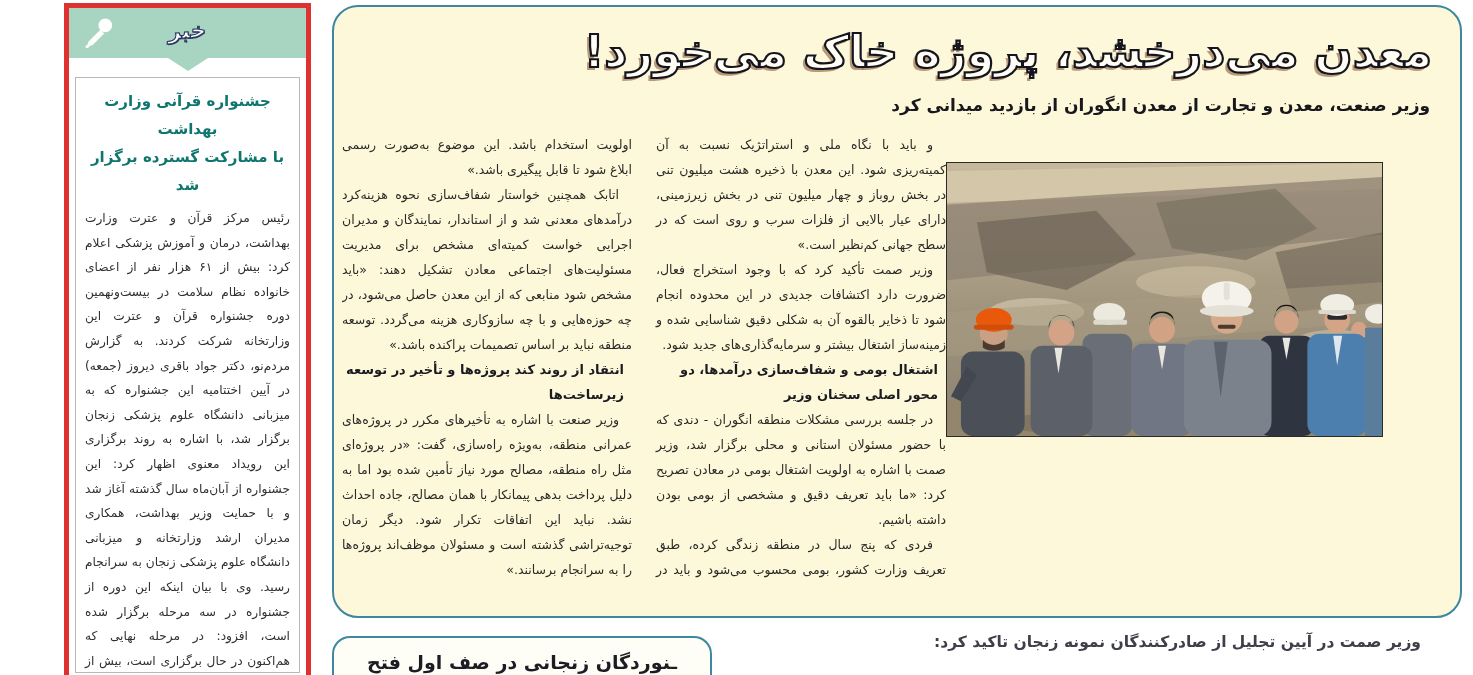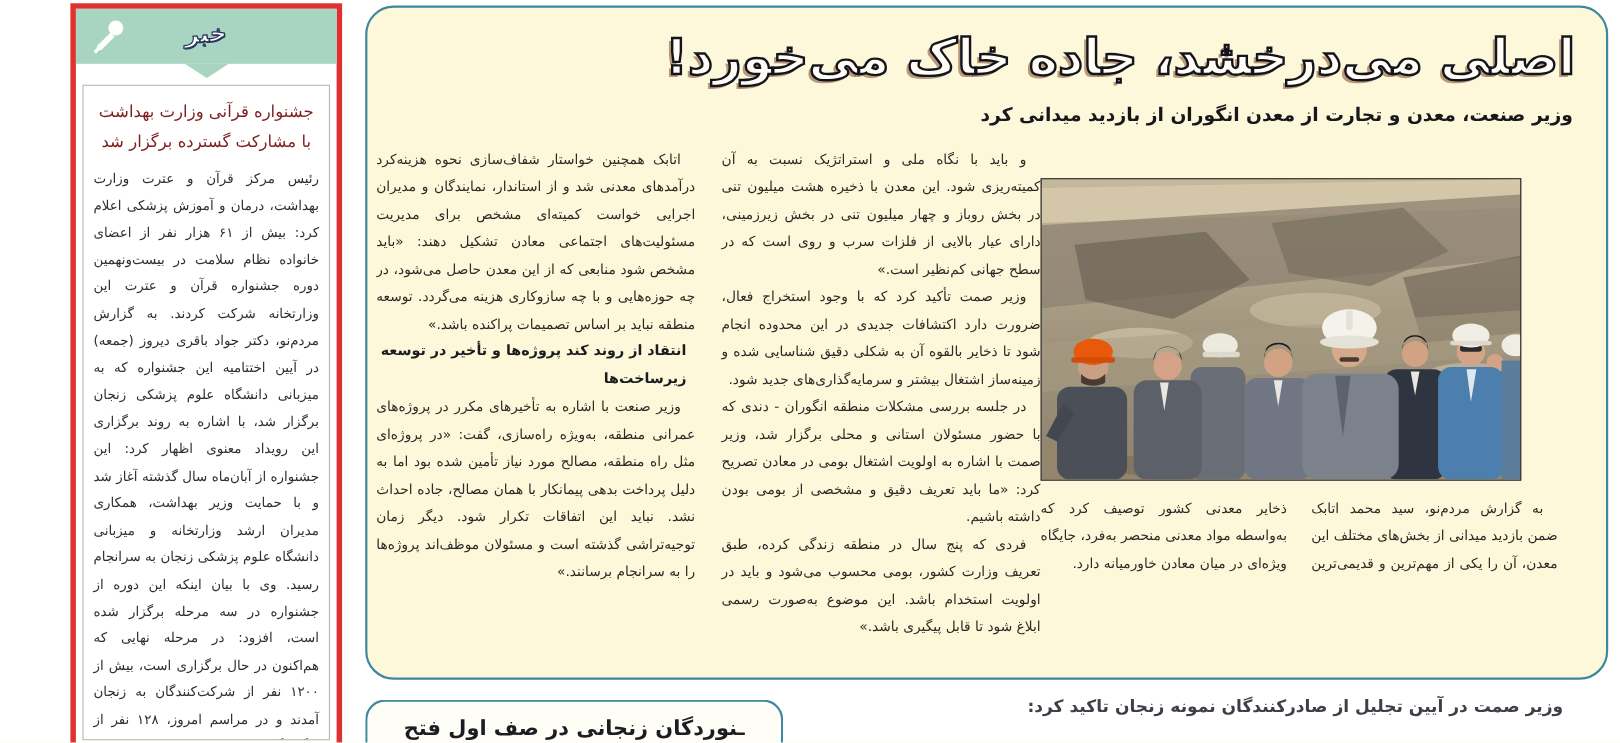--- a/index.html
+++ b/index.html
@@ -29,22 +29,22 @@
     position:absolute; bottom:-13px; left:50%; transform:translateX(-50%);
     width:0; height:0;
     border-left:20px solid transparent; border-right:20px solid transparent;
     border-top:13px solid #a8d4c2;
   }
   .sidebar-inner {
     margin:19px 6px 0 6px; border:1px solid #b8b8b8;
     padding:9px 9px 10px 9px; height:596px; overflow:hidden; background:#ffffff;
   }
   .sidebar-headline {
-    text-align:center; font-weight:normal; font-size:15px; line-height:28px;
-    color:#7f1d1d; margin-bottom:7px;
+    text-align:center; font-weight:bold; font-size:15px; line-height:28px;
+    color:#0f766e; margin-bottom:7px;
   }
   .sidebar-body {
     font-size:12.2px; line-height:24.6px; text-align:justify; color:#30302e;
   }
   
   .article {
     position:absolute; left:332px; top:5px; width:1130px; height:613px;
     background:#fdf8d9; border:2.5px solid #3d87a0; border-radius:26px;
   }
   .article-headline {
@@ -115,21 +115,21 @@
   <div class="sidebar-inner">
     <div class="sidebar-headline">
       <div>جشنواره قرآنی وزارت بهداشت</div>
       <div>با مشارکت گسترده برگزار شد</div>
     </div>
     <div class="sidebar-body">رئیس مرکز قرآن و عترت وزارت بهداشت، درمان و آموزش پزشکی اعلام کرد: بیش از ۶۱ هزار نفر از اعضای خانواده نظام سلامت در بیست‌ونهمین دوره جشنواره قرآن و عترت این وزارتخانه شرکت کردند. به گزارش مردم‌نو، دکتر جواد باقری دیروز (جمعه) در آیین اختتامیه این جشنواره که به میزبانی دانشگاه علوم پزشکی زنجان برگزار شد، با اشاره به روند برگزاری این رویداد معنوی اظهار کرد: این جشنواره از آبان‌ماه سال گذشته آغاز شد و با حمایت وزیر بهداشت، همکاری مدیران ارشد وزارتخانه و میزبانی دانشگاه علوم پزشکی زنجان به سرانجام رسید. وی با بیان اینکه این دوره از جشنواره در سه مرحله برگزار شده است، افزود: در مرحله نهایی که هم‌اکنون در حال برگزاری است، بیش از ۱۲۰۰ نفر از شرکت‌کنندگان به زنجان آمدند و در مراسم امروز، ۱۲۸ نفر از برگزیدگان شامل دانشجویان، اساتید و کارکنان نظام سلامت مورد تجلیل قرار می‌گیرند. رئیس مرکز قرآن و عترت وزارت بهداشت خاطرنشان کرد: این افراد نه تنها در عرصه قرآنی جزو نخبگان کشور محسوب می‌شوند، بلکه در حوزه علم، پژوهش و فعالیت‌های نظام سلامت نیز از برجستگان هستند. باقری با تأکید بر ضرورت تداوم فعالیت‌های قرآنی توسط برگزیدگان، اظهار داشت: انتظار داریم این عزیزان پس از بازگشت به دانشگاه‌های محل خدمت، به‌عنوان کنشگران و فعالان قرآنی، در ترویج فرهنگ قرآن و عترت در محیط‌های دانشگاهی نقش‌آفرینی کنند. بیست‌ونهمین جشنواره قرآن و عترت وزارت بهداشت از ۳۱ اردیبهشت تا ۹ خرداد ۱۴۰۴ در مرکز همایش‌های بین‌المللی روزبه دانشگاه علوم پزشکی زنجان برگزار می‌شود و مراسم اختتامیه در روزهای چهارم و نهم خرداد با حضور چهره‌های ملی و استانی ادامه خواهد داشت.</div>
   </div>
 </aside>
 
 <section class="article">
-  <h1 class="article-headline">اصلی می‌درخشد، جاده خاک می‌خورد!</h1>
+  <h1 class="article-headline">معدن می‌درخشد، پروژه خاک می‌خورد!</h1>
   <h2 class="article-subtitle">وزیر صنعت، معدن و تجارت از معدن انگوران از بازدید میدانی کرد</h2>
 
   <div class="photo-wrap">
     <svg viewBox="0 0 437 275" preserveAspectRatio="none">
       <defs>
         <linearGradient id="rock" x1="0" y1="0" x2="0" y2="1">
           <stop offset="0" stop-color="#c6b89c"></stop>
           <stop offset="0.55" stop-color="#9f937d"></stop>
           <stop offset="1" stop-color="#8b8270"></stop>
         </linearGradient>
@@ -190,27 +190,27 @@
       <rect x="373" y="148" width="38" height="4" rx="2" fill="#ddd9cc"></rect>
       <rect x="362" y="172" width="60" height="103" rx="12" fill="#4c7fae"></rect>
       <path d="M388,174 l9,0 l-5,30 Z" fill="#dfe7ee"></path>
 
       <rect x="420" y="166" width="17" height="109" fill="#5a7d9c"></rect>
       <ellipse cx="433" cy="152" rx="13" ry="10" fill="#efede4"></ellipse>
     </svg>
   </div>
 
   <div class="intro-block">
-    <p>به گزارش مردم‌نو، سید محمد اتابک ضمن بازدید میدانی از بخش‌های مختلف این معدن، آن را یکی از مهم‌ترین و قدیمی‌ترین ذخایر معدنی کشور توصیف کرد که به‌واسطه مواد معدنی منحصر به‌فرد، جایگاه ویژه‌ای در میان معادن خاورمیانه دارد.</p>
 
   </div>
 
   <div class="left-zone">
     <p>و باید با نگاه ملی و استراتژیک نسبت به آن کمیته‌ریزی شود. این معدن با ذخیره هشت میلیون تنی در بخش روباز و چهار میلیون تنی در بخش زیرزمینی، دارای عیار بالایی از فلزات سرب و روی است که در سطح جهانی کم‌نظیر است.»</p>
     <p>وزیر صمت تأکید کرد که با وجود استخراج فعال، ضرورت دارد اکتشافات جدیدی در این محدوده انجام شود تا ذخایر بالقوه آن به شکلی دقیق شناسایی شده و زمینه‌ساز اشتغال بیشتر و سرمایه‌گذاری‌های جدید شود.</p>
+    <h4 class="subhead">اشتغال بومی و شفاف‌سازی درآمدها، دو محور اصلی سخنان وزیر</h4>
     <p>در جلسه بررسی مشکلات منطقه انگوران - دندی که با حضور مسئولان استانی و محلی برگزار شد، وزیر صمت با اشاره به اولویت اشتغال بومی در معادن تصریح کرد: «ما باید تعریف دقیق و مشخصی از بومی بودن داشته باشیم.</p>
     <p>فردی که پنج سال در منطقه زندگی کرده، طبق تعریف وزارت کشور، بومی محسوب می‌شود و باید در اولویت استخدام باشد. این موضوع به‌صورت رسمی ابلاغ شود تا قابل پیگیری باشد.»</p>
     <p>اتابک همچنین خواستار شفاف‌سازی نحوه هزینه‌کرد درآمدهای معدنی شد و از استاندار، نمایندگان و مدیران اجرایی خواست کمیته‌ای مشخص برای مدیریت مسئولیت‌های اجتماعی معادن تشکیل دهند: «باید مشخص شود منابعی که از این معدن حاصل می‌شود، در چه حوزه‌هایی و با چه سازوکاری هزینه می‌گردد. توسعه منطقه نباید بر اساس تصمیمات پراکنده باشد.»</p>
     <h4 class="subhead">انتقاد از روند کند پروژه‌ها و تأخیر در توسعه زیرساخت‌ها</h4>
     <p>وزیر صنعت با اشاره به تأخیرهای مکرر در پروژه‌های عمرانی منطقه، به‌ویژه راه‌سازی، گفت: «در پروژه‌ای مثل راه منطقه، مصالح مورد نیاز تأمین شده بود اما به دلیل پرداخت بدهی پیمانکار با همان مصالح، جاده احداث نشد. نباید این اتفاقات تکرار شود. دیگر زمان توجیه‌تراشی گذشته است و مسئولان موظف‌اند پروژه‌ها را به سرانجام برسانند.»</p>
 
   </div>
 </section>
 
 <div class="bottom-kicker">وزیر صمت در آیین تجلیل از صادرکنندگان نمونه زنجان تاکید کرد:</div>

